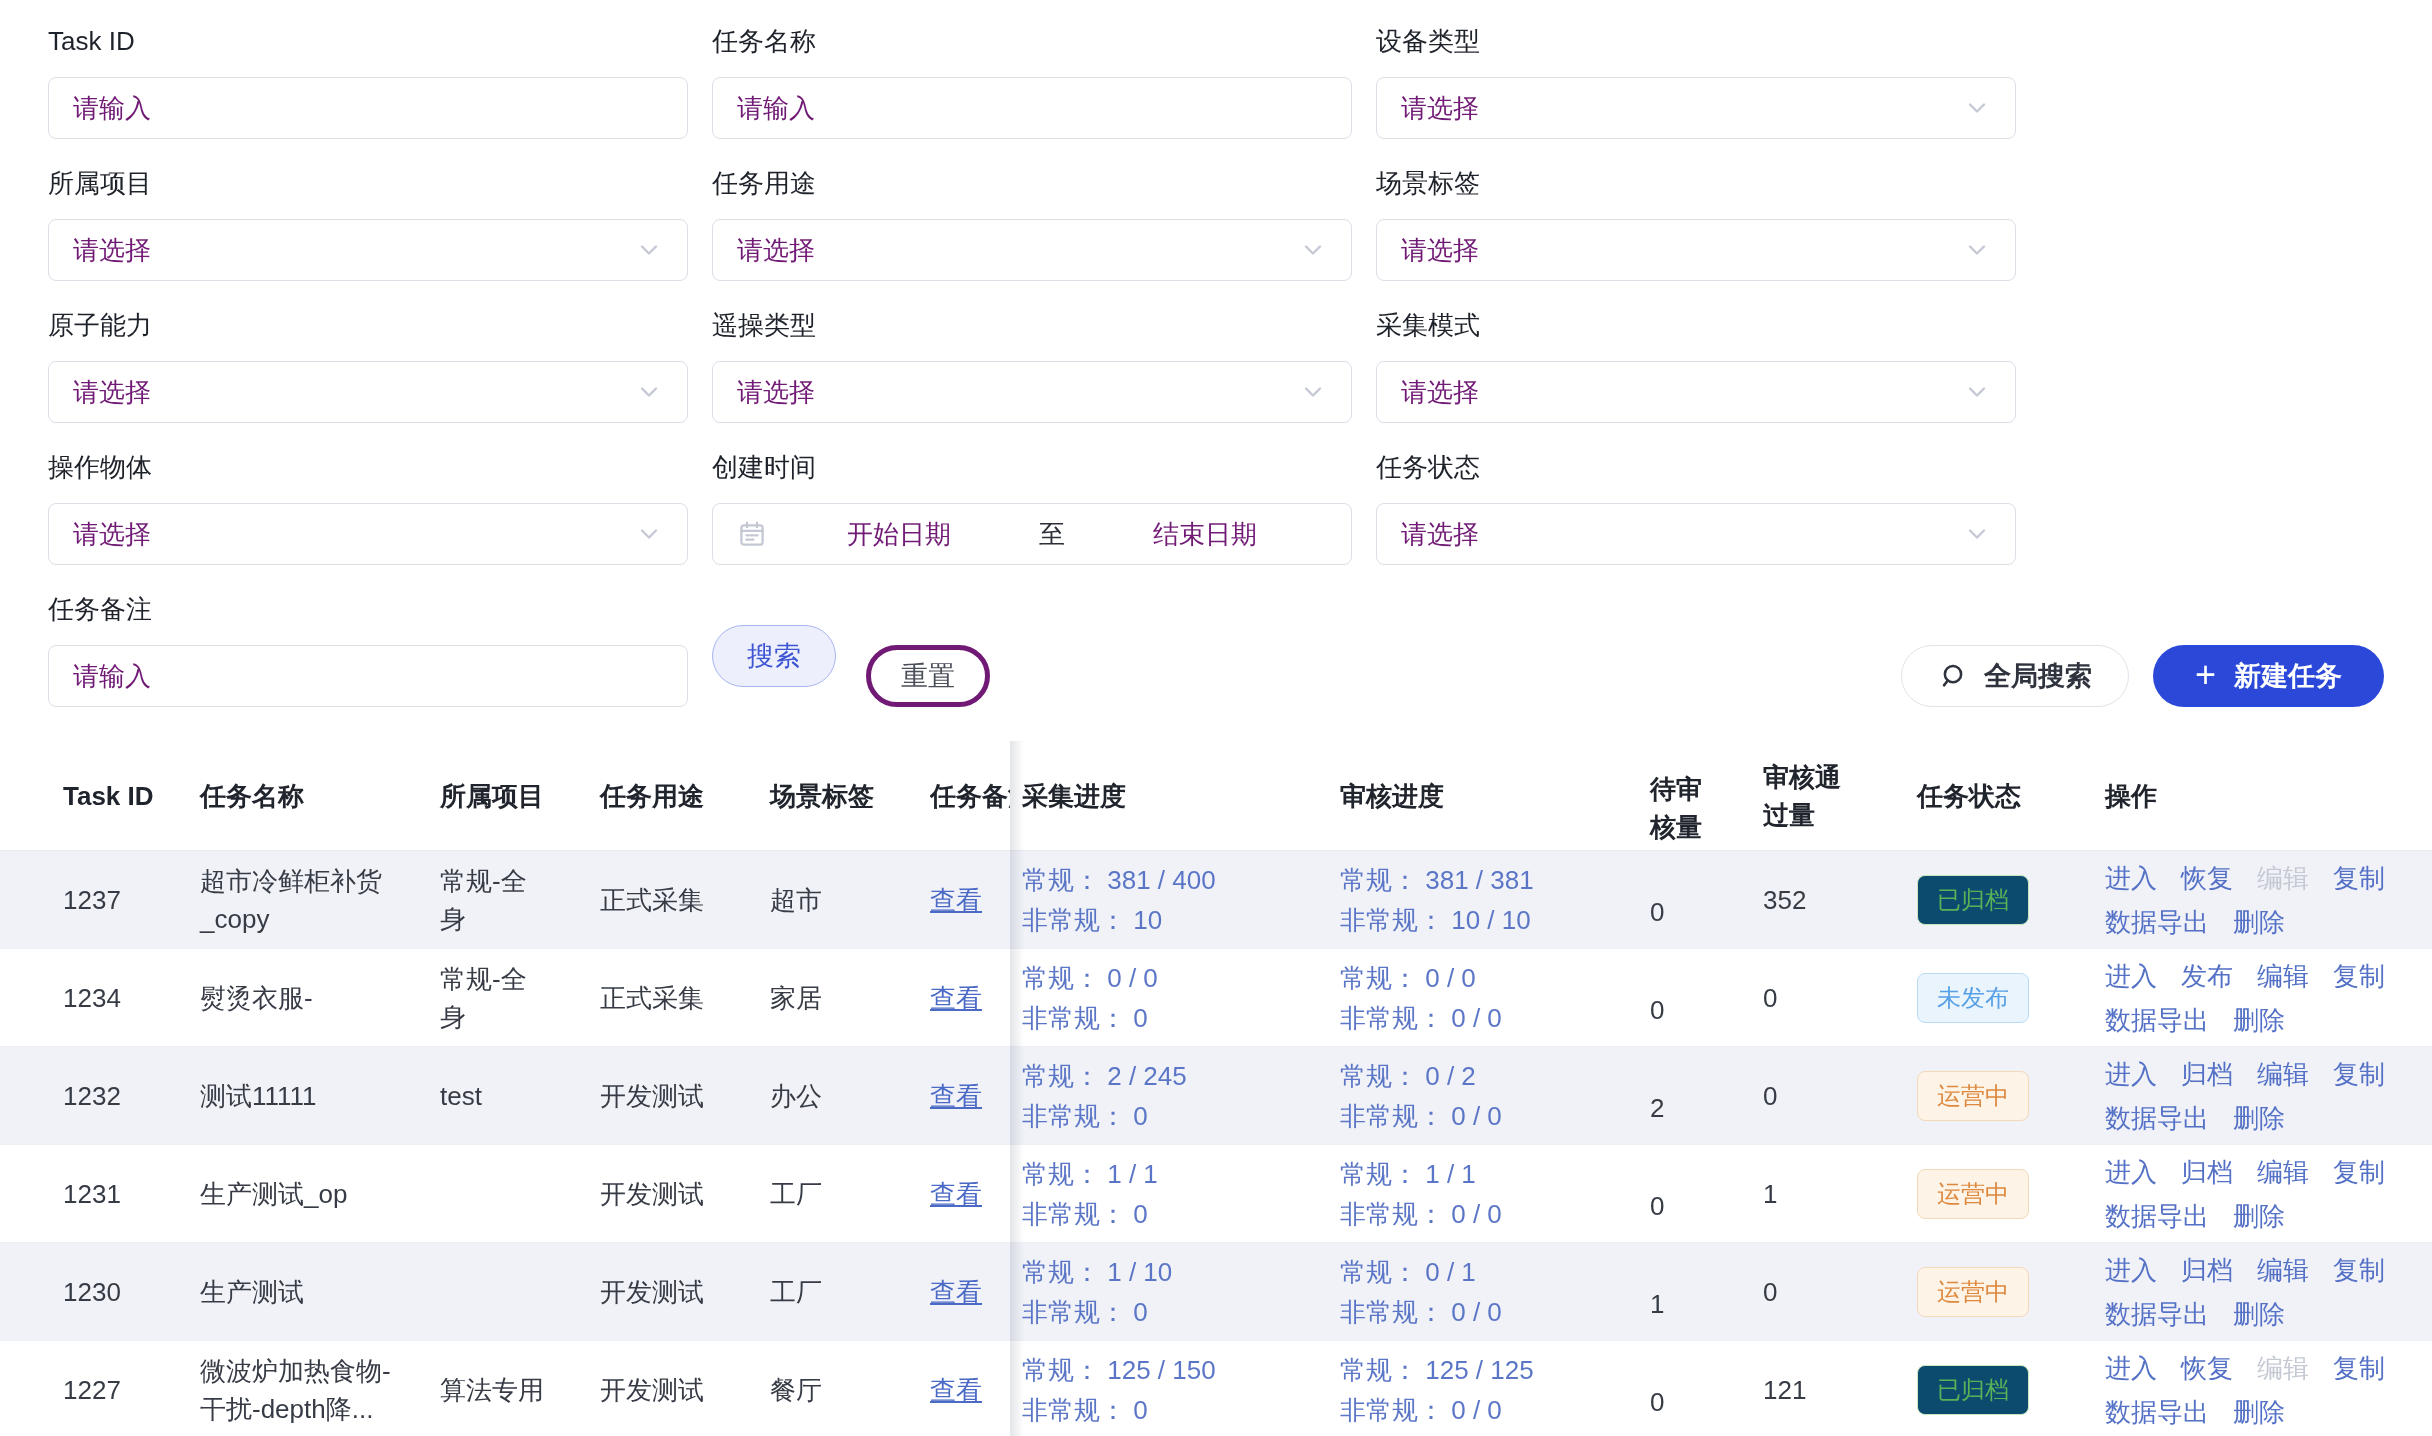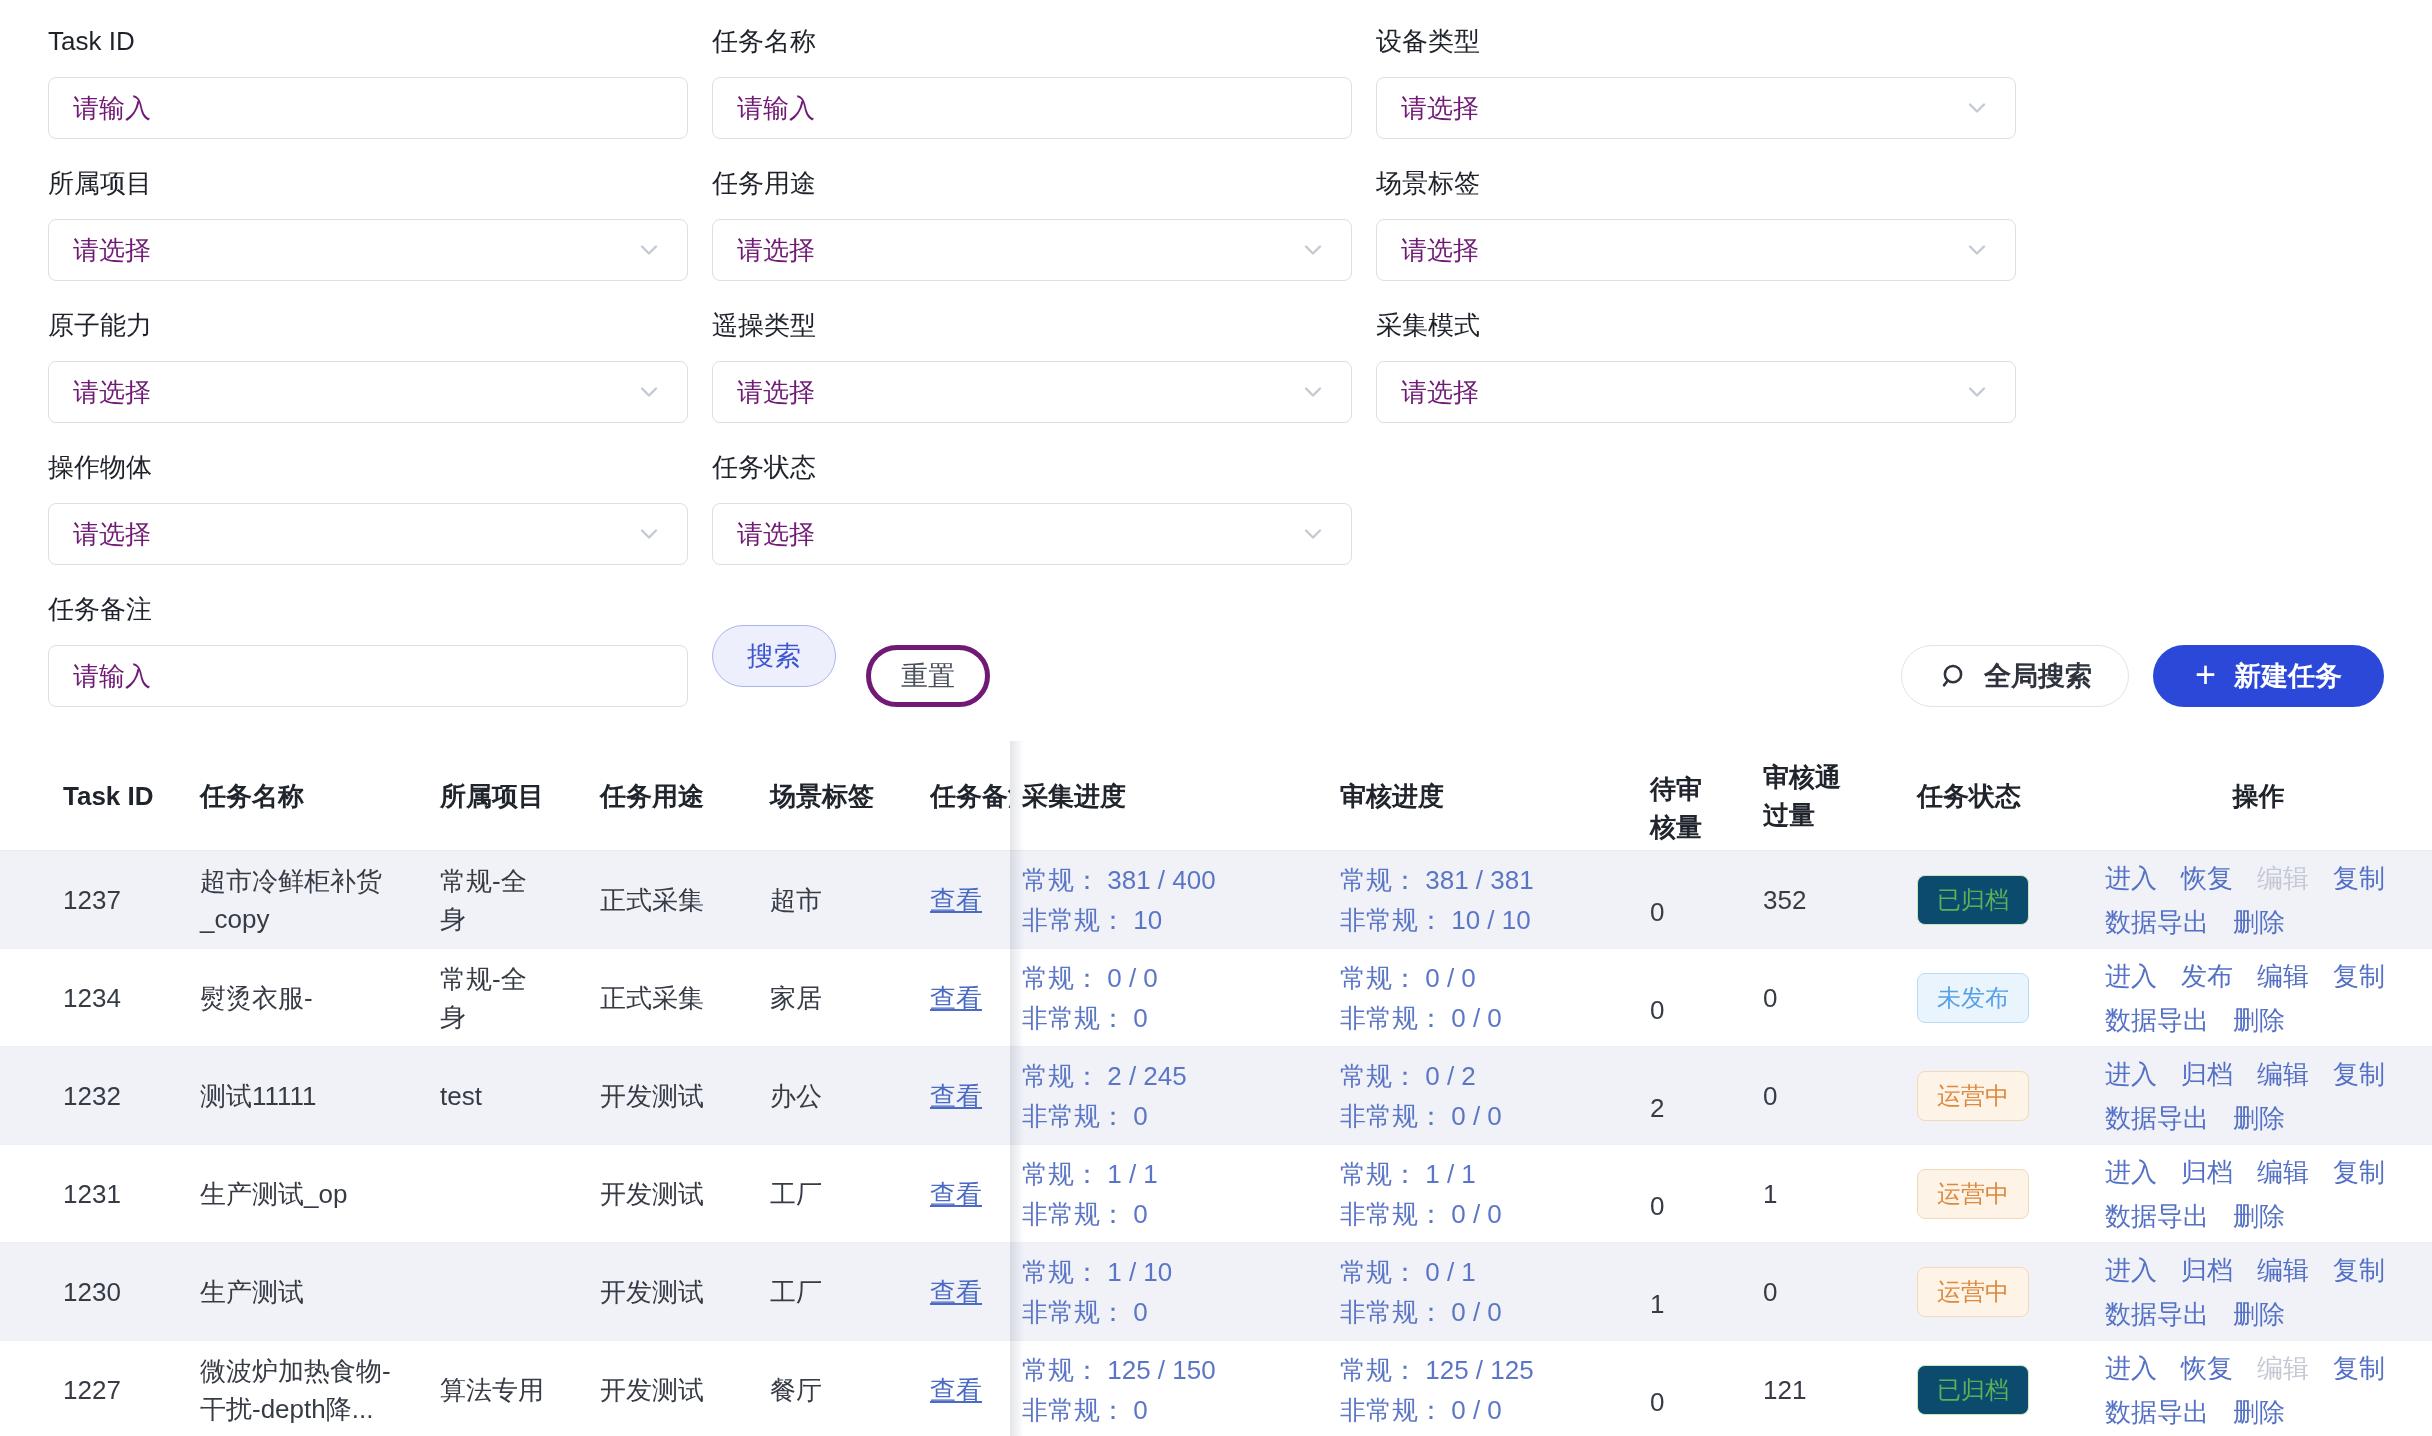--- a/index.html
+++ b/index.html
@@ -70,21 +70,21 @@
   .col-name     { width:240px; padding-right:36px; overflow-wrap:anywhere; }
   .col-project  { width:160px; padding-right:50px; }
   .col-purpose  { width:170px; padding-right:50px; }
   .col-scene    { width:160px; }
   .col-remark   { width:80px;  overflow:hidden; white-space:nowrap; }
   .col-collect  { width:330px; padding-left:12px; }
   .col-review   { width:310px; }
   .col-pending  { width:105px; padding-right:45px;margin-top:24px; }
   .col-approved { width:150px; padding-left:8px; padding-right:52px; }
   .col-status   { width:200px; padding-left:12px; }
-  .col-actions  { width:327px; padding-right:20px;text-align:center; }
+  .col-actions  { width:327px; padding-right:20px; }
   .progress-line { color:#5b76c6; line-height:40px; white-space:nowrap; }
   .view-link { color:#4a6ac5; text-decoration:underline; cursor:pointer; }
   .actions-wrap { display:flex; flex-wrap:wrap; column-gap:24px; row-gap:12px; line-height:32px; }
   .action-link { color:#5471c6; cursor:pointer; white-space:nowrap; }
   .action-link.disabled { color:#c5c9d4; cursor:default; }
   .badge {
     display:inline-block; font-size:24px; line-height:24px;
     padding:12px 19px; border-radius:8px; border:1px solid transparent;
   }
   .badge.archived    { color:#58b258; background:#0c4a6e; border-color:#c8e7bb; }
@@ -193,20 +193,36 @@
       </div>
       <div class="field-group">
         <div class="field-label">操作物体</div>
         <div class="control select">
           <span class="placeholder">请选择</span>
           <span class="chevron">
             <svg width="28" height="28" viewBox="0 0 24 24" fill="none" stroke="#c3c8d2" stroke-width="2" stroke-linecap="round" stroke-linejoin="round">
               <path d="M6 9l6 6 6-6"></path>
             </svg>
           </span>
+        </div>
+      </div>
+      <div class="field-group">
+        <div class="field-label">创建时间</div>
+        <div class="control daterange">
+          <span class="cal">
+            <svg width="30" height="30" viewBox="0 0 24 24" fill="none" stroke="#c3c8d2" stroke-width="1.8" stroke-linecap="round">
+              <rect x="3.5" y="5" width="17" height="15.5" rx="2"></rect>
+              <path d="M3.5 9.5h17"></path>
+              <path d="M8 3v3.5M16 3v3.5"></path>
+              <path d="M7.5 13h2M11 13h2M14.5 13h2M7.5 16.5h2M11 16.5h2"></path>
+            </svg>
+          </span>
+          <span class="placeholder">开始日期</span>
+          <span class="sep">至</span>
+          <span class="placeholder">结束日期</span>
         </div>
       </div>
       <div class="field-group">
         <div class="field-label">任务状态</div>
         <div class="control select">
           <span class="placeholder">请选择</span>
           <span class="chevron">
             <svg width="28" height="28" viewBox="0 0 24 24" fill="none" stroke="#c3c8d2" stroke-width="2" stroke-linecap="round" stroke-linejoin="round">
               <path d="M6 9l6 6 6-6"></path>
             </svg>

